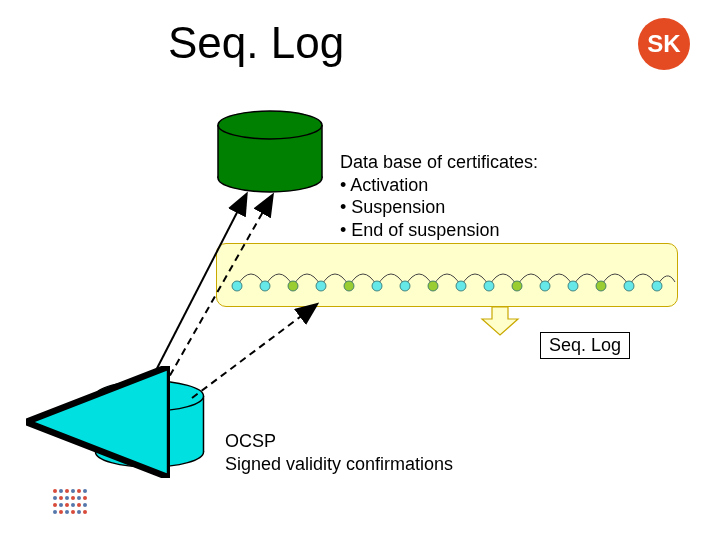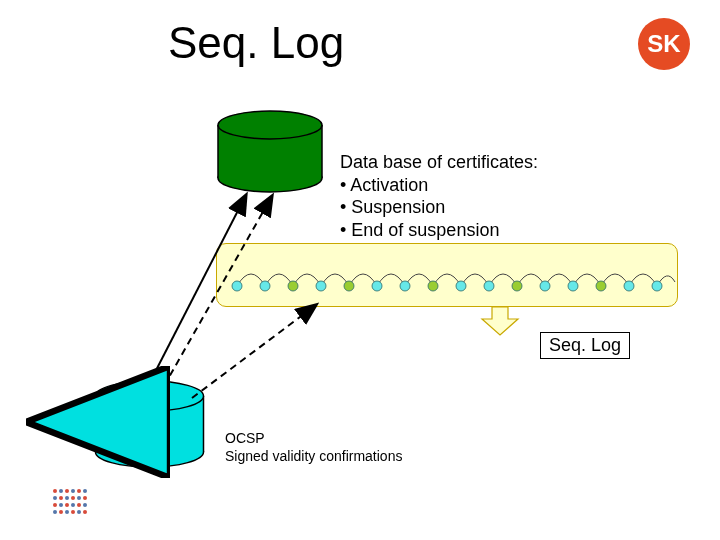--- a/index.html
+++ b/index.html
@@ -80,21 +80,21 @@
   }
   .down-arrow-svg {
     position: absolute;
     left: 478px;
     top: 305px;
   }
   .ocsp-text {
     position: absolute;
     left: 225px;
     top: 430px;
-    font-size: 14px;
+    font-size: 18px;
     line-height: 1.25;
     color: #000;
     white-space: pre;
   }
   .main-arrows {
     position: absolute;
     left: 0; top: 0;
     pointer-events: none;
   }
   .corner-logo {

